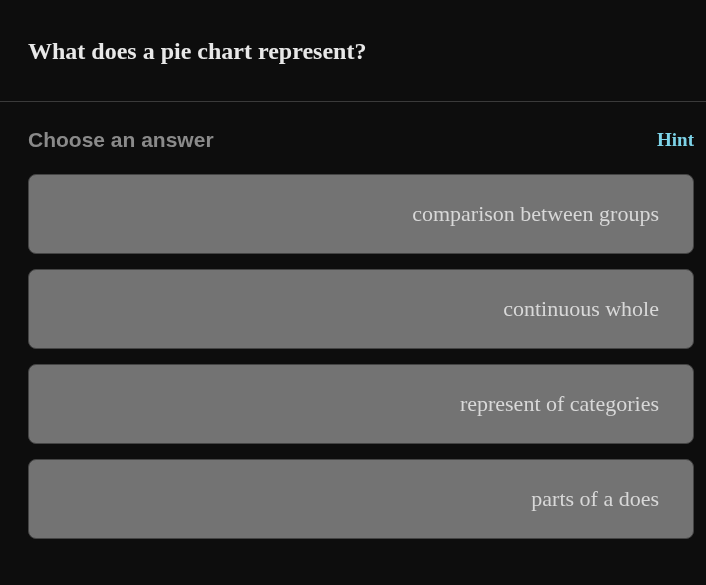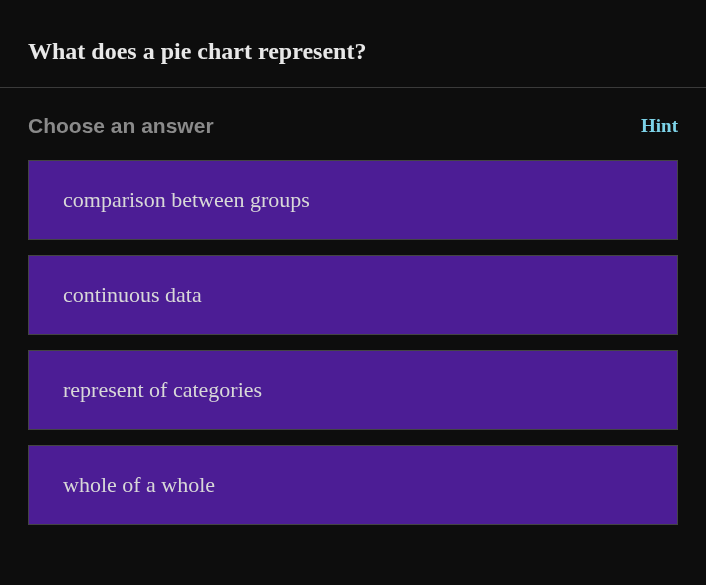--- a/index.html
+++ b/index.html
@@ -10,33 +10,34 @@
     
     body {
       width: 706px;
       height: 585px;
       background-color: #0d0d0d;
       font-family: Georgia, 'Times New Roman', serif;
       overflow: hidden;
     }
     
     .question-section {
-      padding: 36px 28px 20px 28px;
+      padding: 36px 28px 34px 28px;
       border-bottom: 1px solid #3a3a3a;
     }
     
     .question-text {
       color: #e8e8e8;
       font-size: 24px;
       font-weight: 600;
       line-height: 1.3;
     }
     
     .answer-section {
-      padding: 26px 28px 28px 28px;
+      padding: 26px 12px 28px 28px;
+      text-align: right;
     }
     
     .answer-header {
       display: flex;
       justify-content: space-between;
       align-items: center;
       margin-bottom: 22px;
     }
     
     .choose-label {
@@ -54,23 +55,23 @@
       cursor: pointer;
     }
     
     .answer-options {
       display: flex;
       flex-direction: column;
       gap: 15px;
     }
     
     .answer-option {
-      background-color: #4c1d95;
+      background-color: #737373;
       border: 1px solid #444444;
-      border-radius: 0;
+      border-radius: 8px;
       padding: 26px 34px;
       cursor: pointer;
     }
     
     .answer-option-text {
       color: #d8d8d8;
       font-size: 22px;
       font-family: Georgia, 'Times New Roman', serif;
     }
   </style>
@@ -85,22 +86,22 @@
   <div class="answer-header">
     <div class="choose-label">Choose an answer</div>
     <div class="hint-link">Hint</div>
   </div>
 
   <div class="answer-options">
     <div class="answer-option">
       <span class="answer-option-text">comparison between groups</span>
     </div>
     <div class="answer-option">
-      <span class="answer-option-text">continuous data</span>
+      <span class="answer-option-text">continuous whole</span>
     </div>
     <div class="answer-option">
       <span class="answer-option-text">represent of categories</span>
     </div>
     <div class="answer-option">
-      <span class="answer-option-text">whole of a whole</span>
+      <span class="answer-option-text">parts of a does</span>
     </div>
   </div>
 </div>
 
 </body></html>

